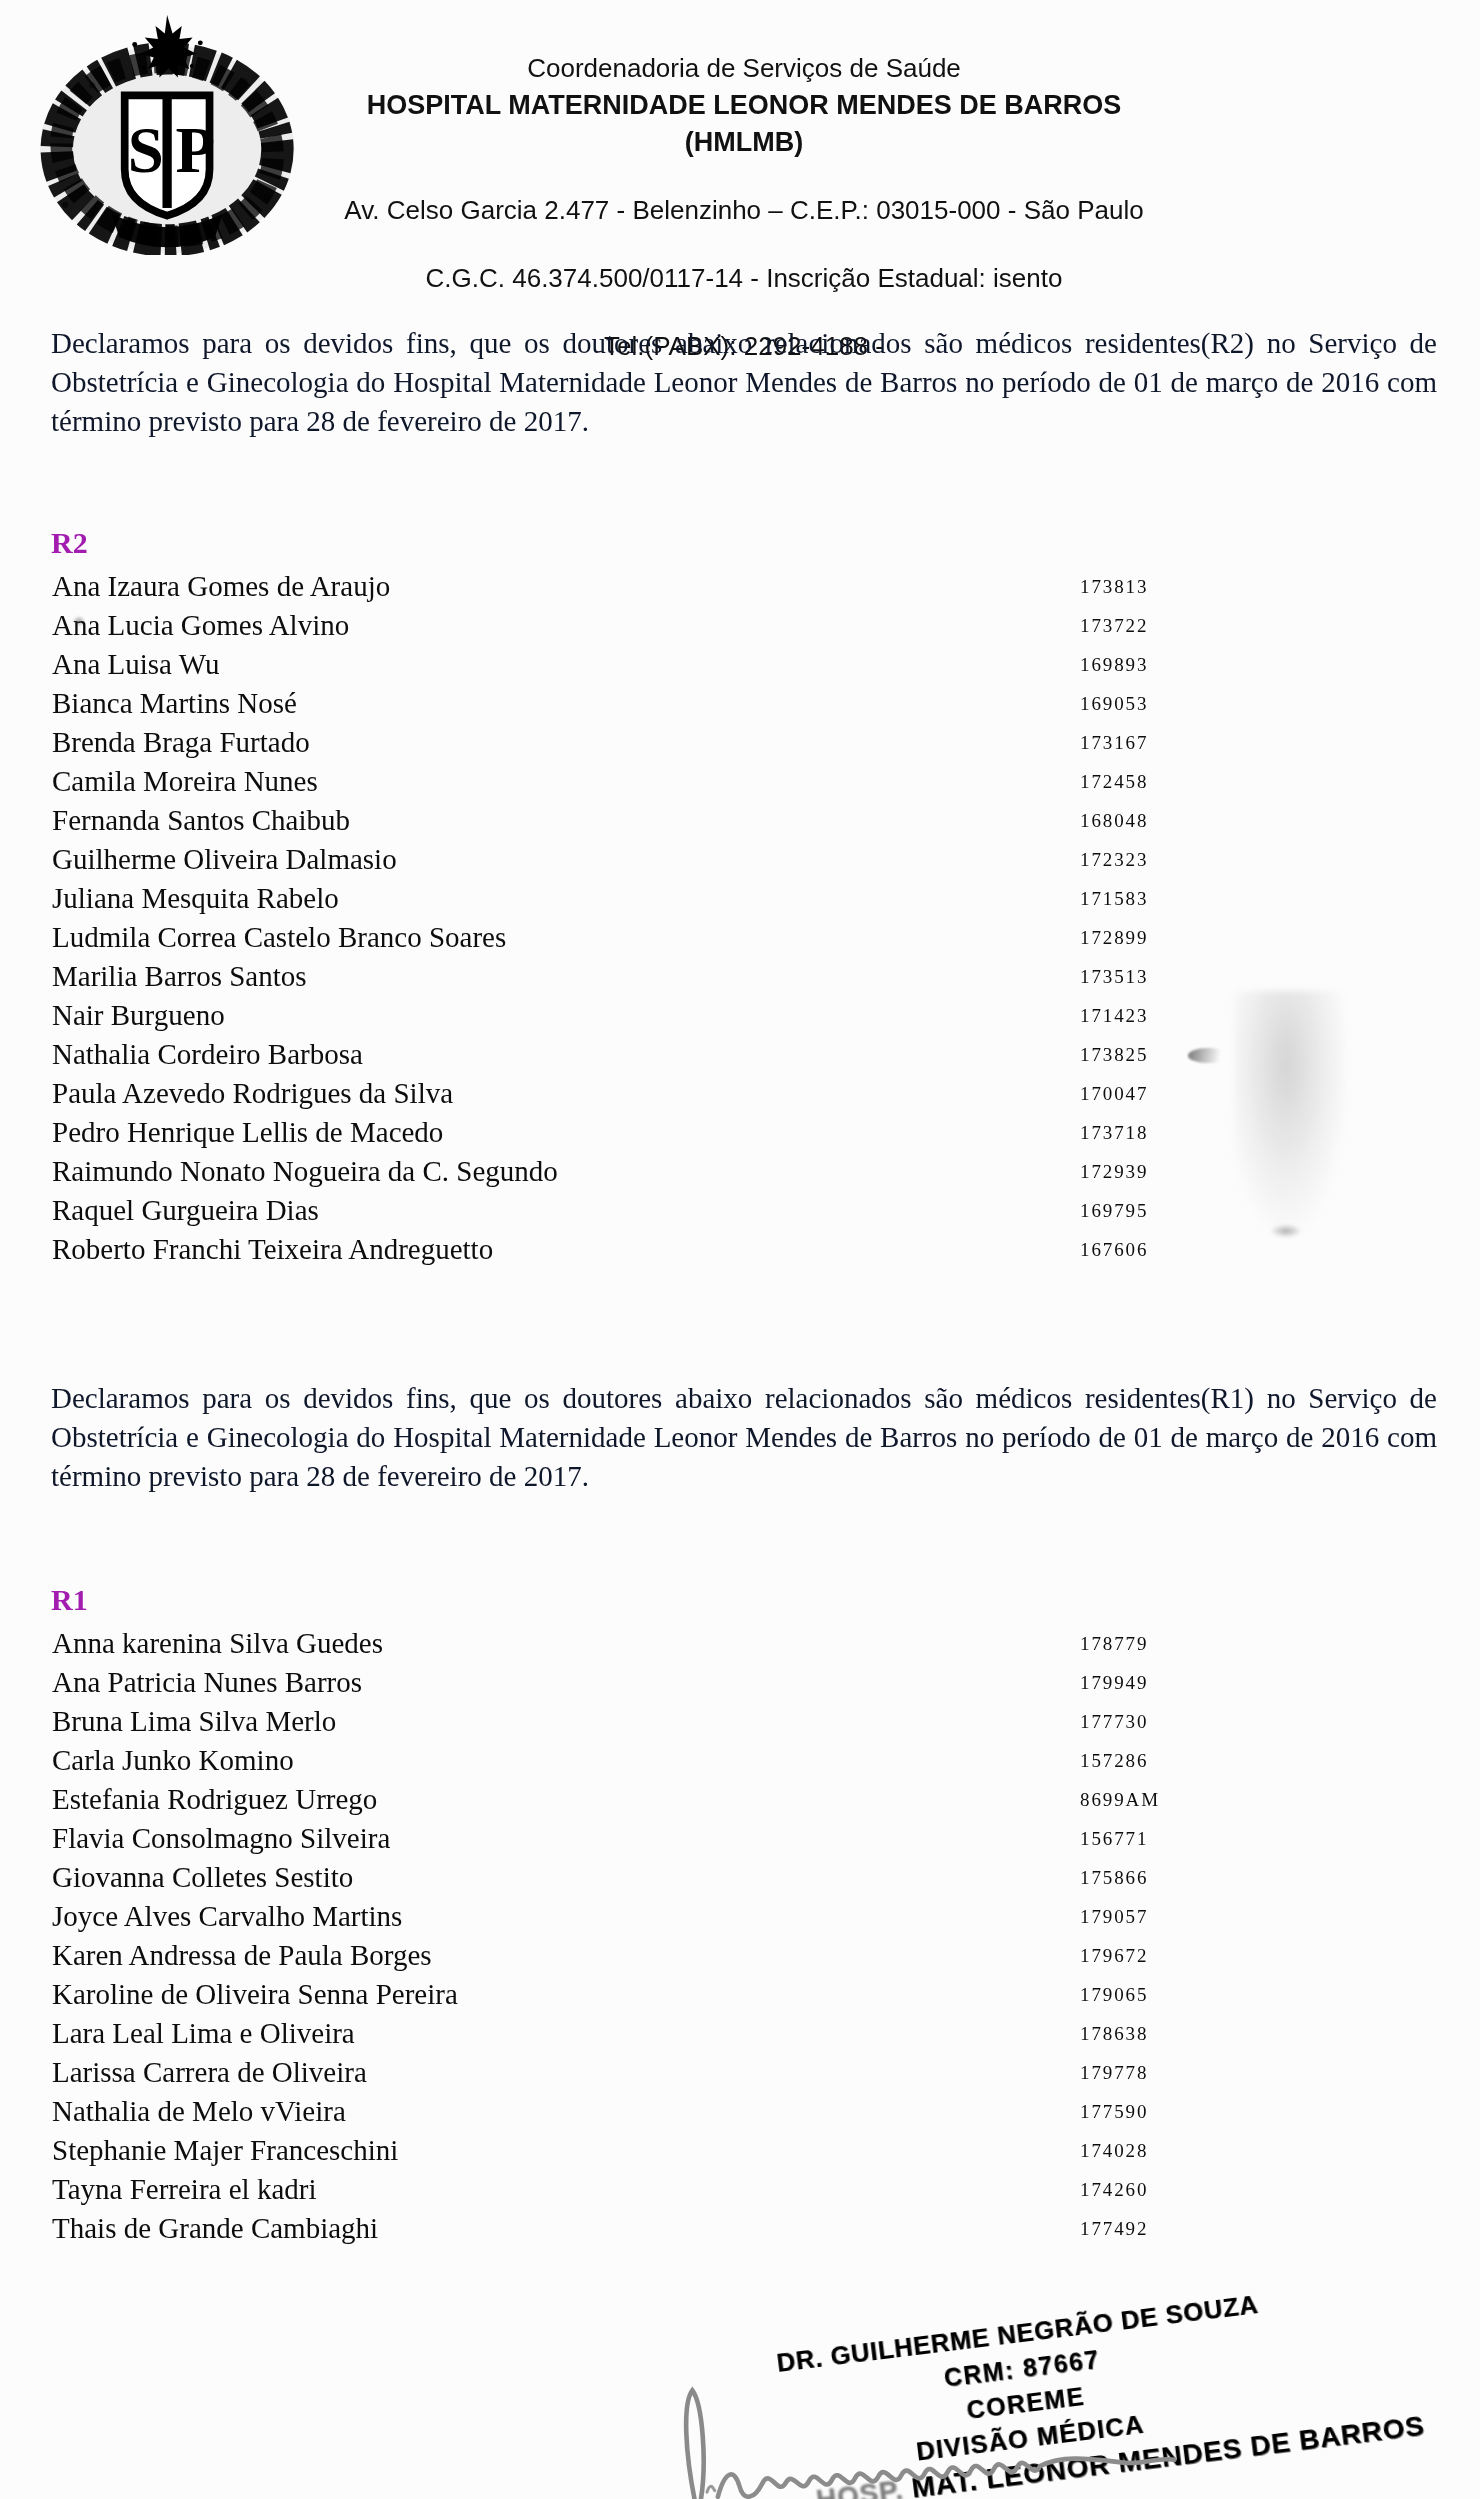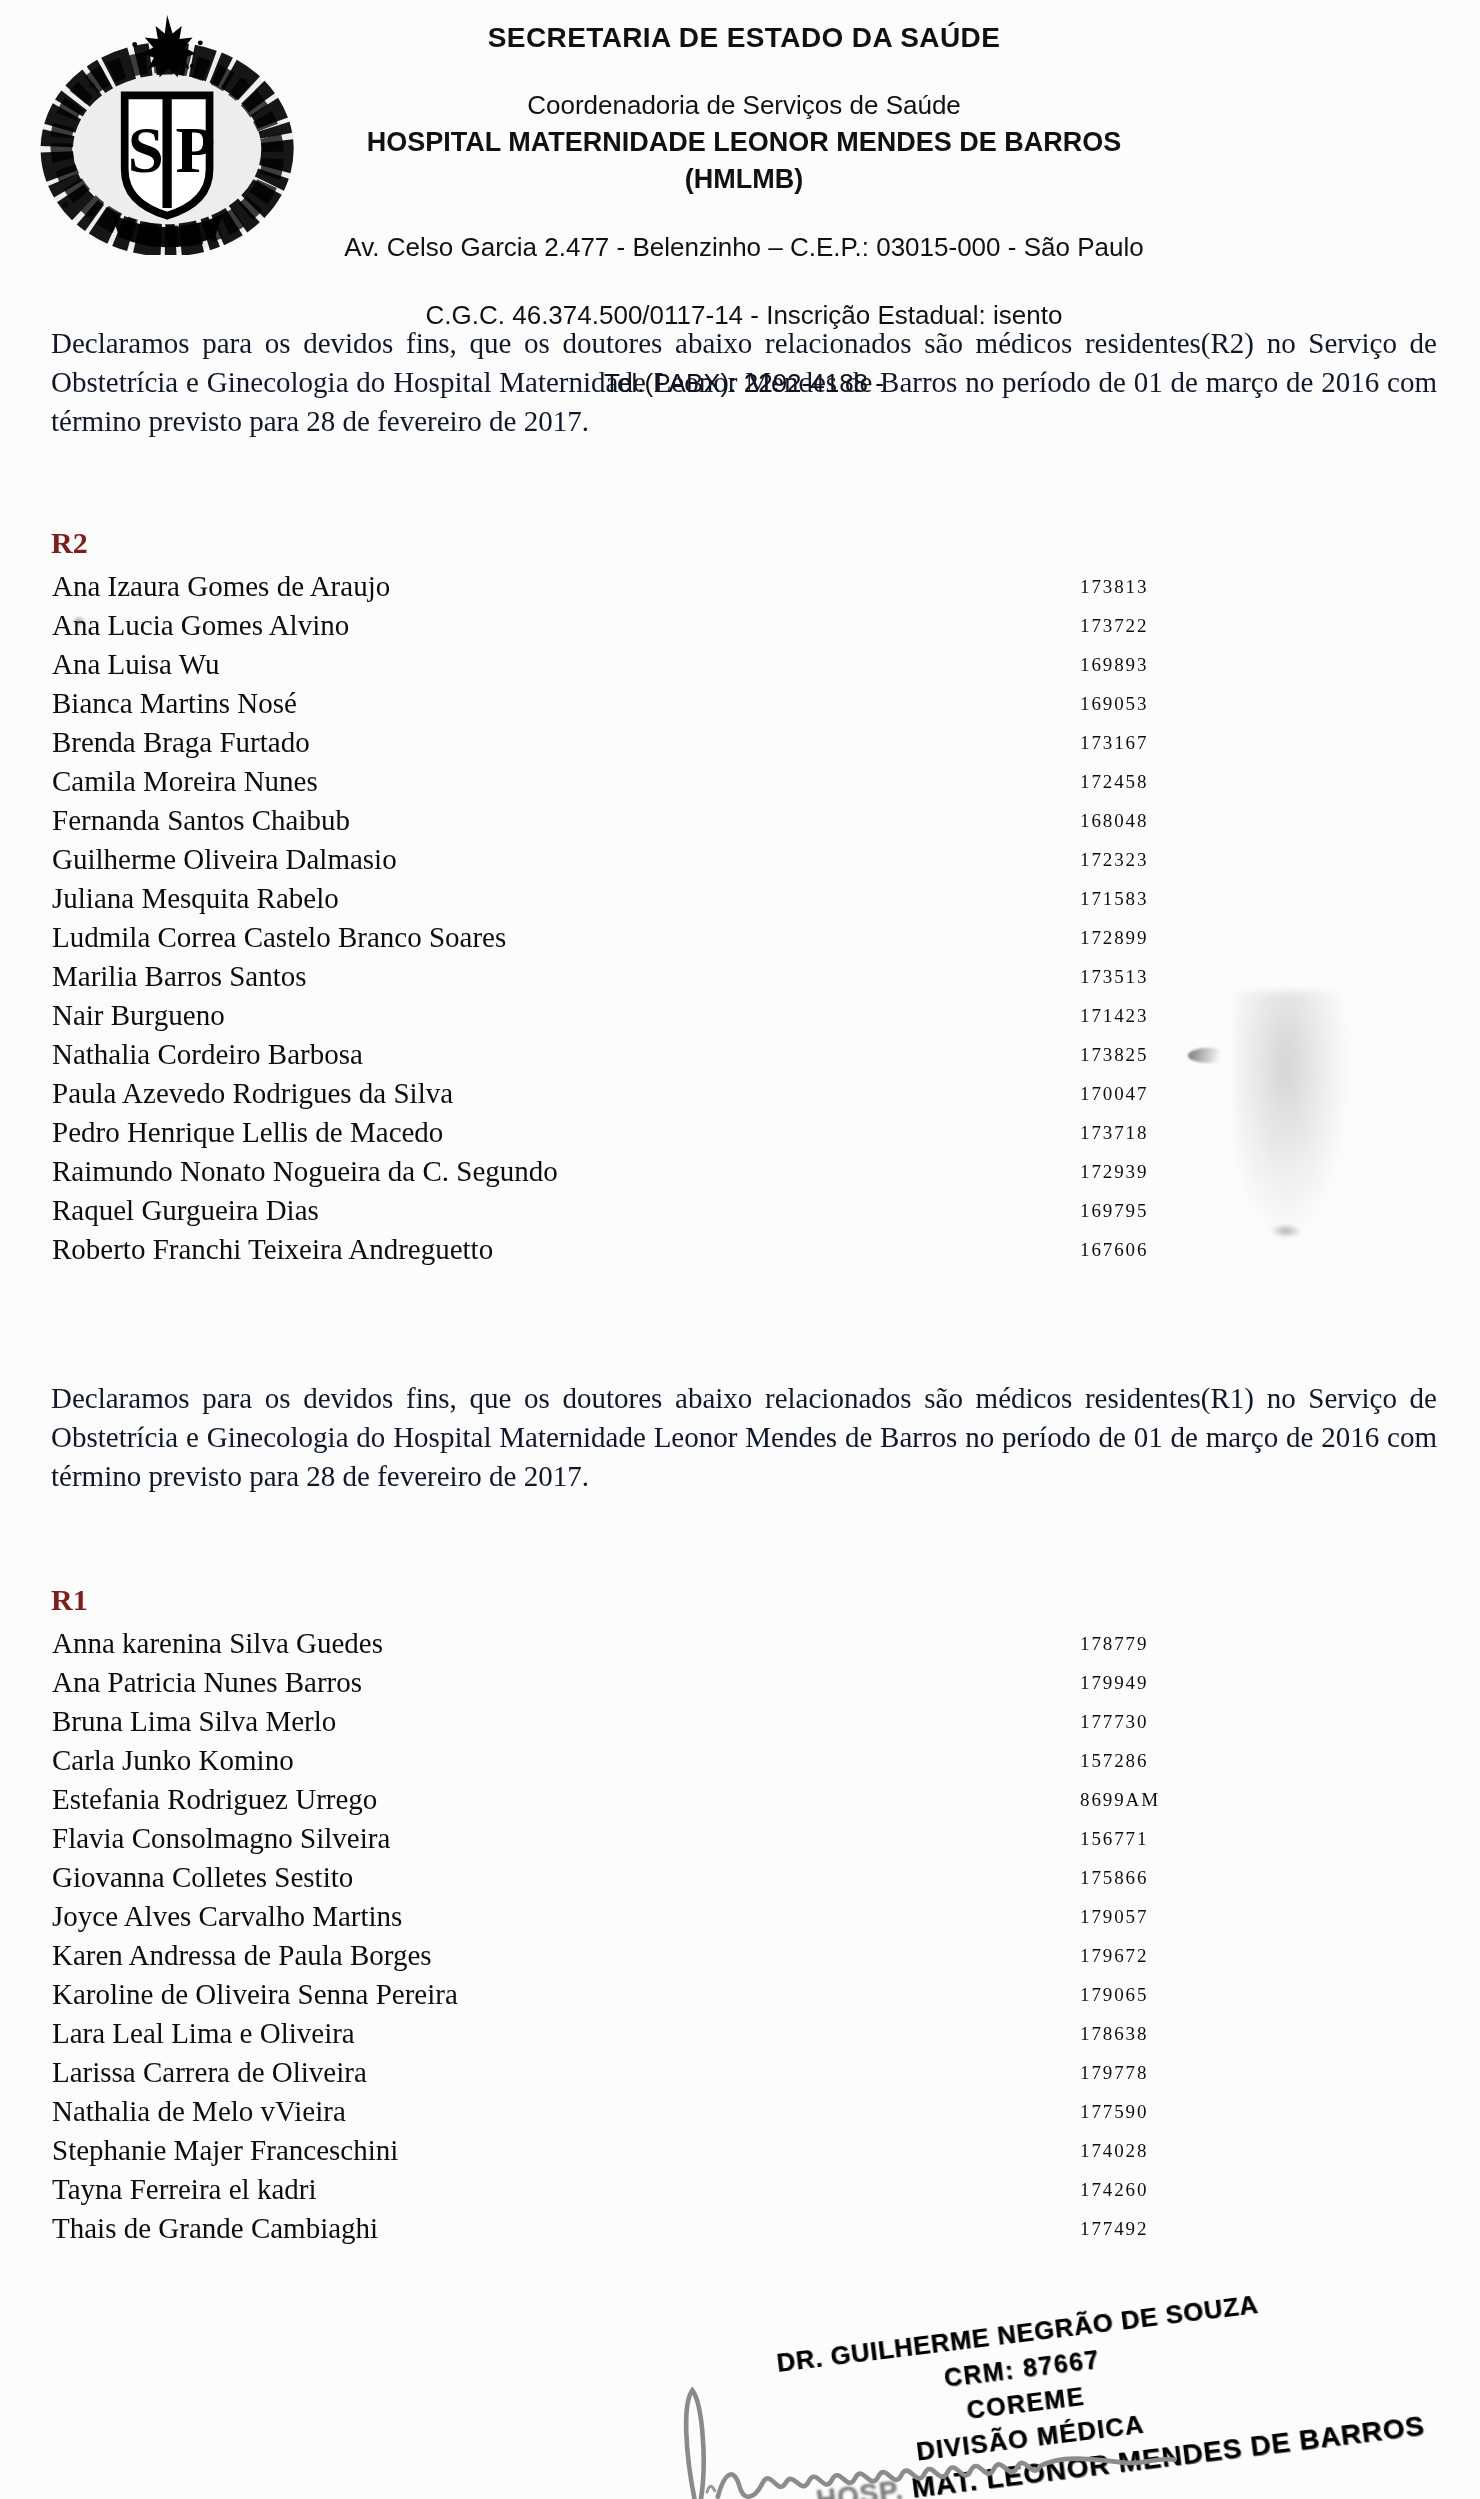--- a/index.html
+++ b/index.html
@@ -20,21 +20,21 @@
   .lh-b2{font-size:27px;font-weight:700;}
   
   .para{
     position:absolute;left:51px;width:1386px;margin:0;
     font-size:29px;line-height:39px;text-align:justify;color:#0f172a;
   }
   #para-r2{top:324px;}
   #para-r1{top:1379px;}
   
   .list-heading{
-    position:absolute;left:51px;font-size:30px;font-weight:700;color:#7f1d1d;
+    position:absolute;left:51px;font-size:30px;font-weight:700;color:#a21caf;
   }
   #r2-heading{top:526px;}
   #r1-heading{top:1583px;}
   
   .res-list{position:absolute;left:0;width:1481px;}
   #r2-list{top:567px;}
   #r1-list{top:1624px;}
   .res-row{position:relative;height:39px;}
   .res-name{position:absolute;left:52px;top:0;font-size:29px;line-height:39px;white-space:nowrap;}
   .res-num{position:absolute;left:1080px;top:0;font-size:19px;line-height:39px;letter-spacing:1.9px;white-space:nowrap;}
@@ -90,21 +90,20 @@
       <path d="M120,262 q72,34 144,0 l-10,30 q-62,26 -124,0 z" fill="#000" opacity="0.95"></path>
       <circle cx="60" cy="250" r="4" fill="#000" opacity=".5"></circle>
       <circle cx="322" cy="240" r="5" fill="#000" opacity=".45"></circle>
       <circle cx="95" cy="95" r="4" fill="#000" opacity=".4"></circle>
       <circle cx="292" cy="90" r="4" fill="#000" opacity=".4"></circle>
       <circle cx="192" cy="301" r="3" fill="#000" opacity=".5"></circle>
     </svg>
   </div>
 
   <div class="letterhead">
-    <div class="lh-b1">SECRETARIA DE ESTADO DA SAÚDE</div>
     <div class="lh-r">Coordenadoria de Serviços de Saúde</div>
     <div class="lh-b2">HOSPITAL MATERNIDADE LEONOR MENDES DE BARROS (HMLMB)</div>
     <div class="lh-r">Av. Celso Garcia 2.477 - Belenzinho – C.E.P.: 03015-000 - São Paulo</div>
     <div class="lh-r">C.G.C. 46.374.500/0117-14  -  Inscrição Estadual: isento</div>
     <div class="lh-r">Tel.(PABX): 2292-4188  -</div>
   </div>
 
   <p class="para" id="para-r2">Declaramos para os devidos fins, que os doutores abaixo relacionados são médicos residentes(R2) no Serviço de Obstetrícia e Ginecologia do Hospital Maternidade Leonor Mendes de Barros no período de 01 de março de 2016 com término previsto para 28 de fevereiro de 2017.</p>
 
   <div class="list-heading" id="r2-heading">R2</div>

